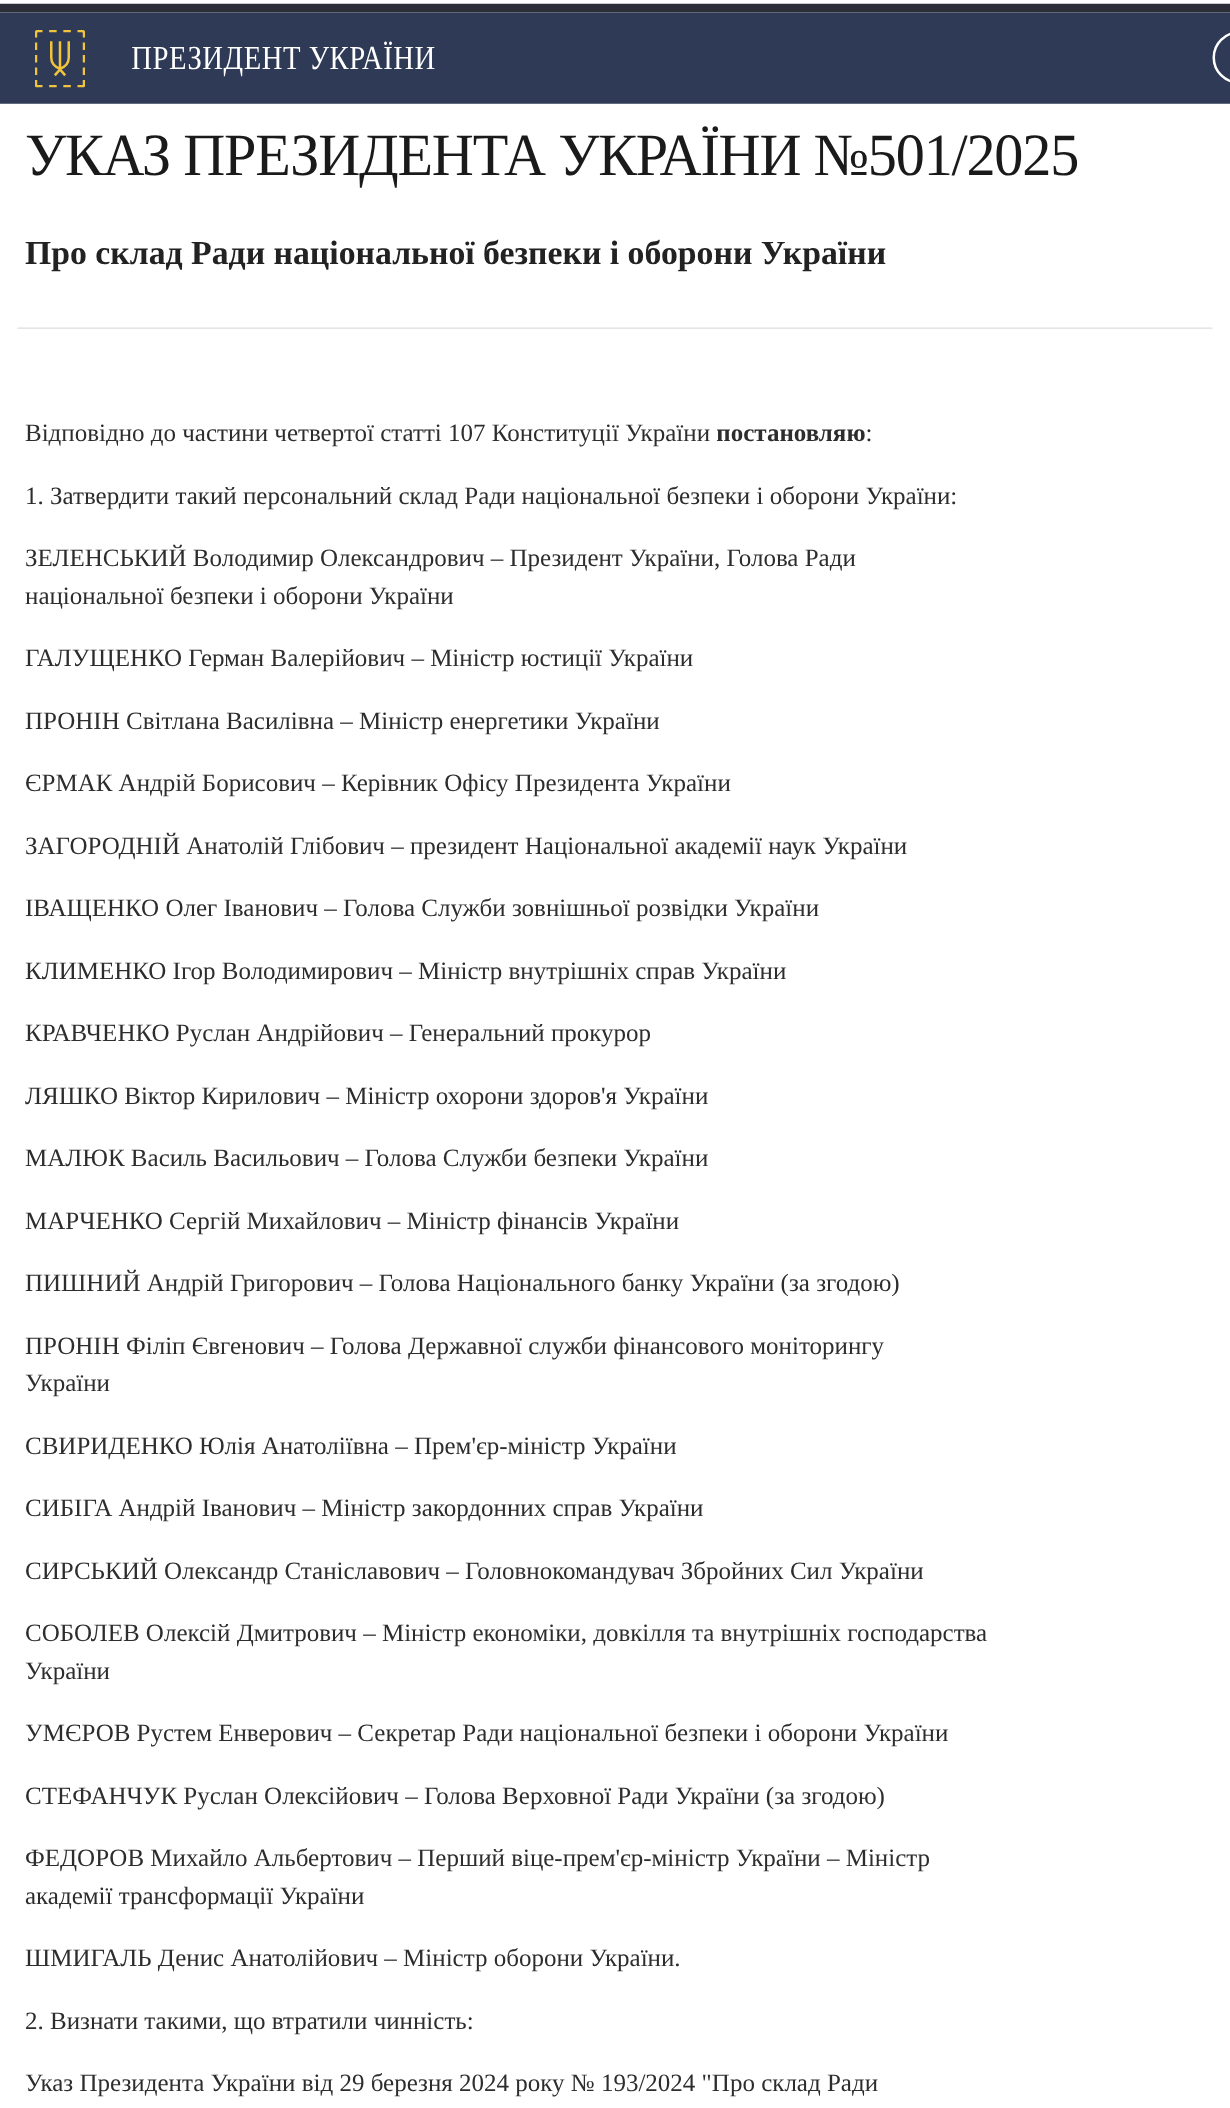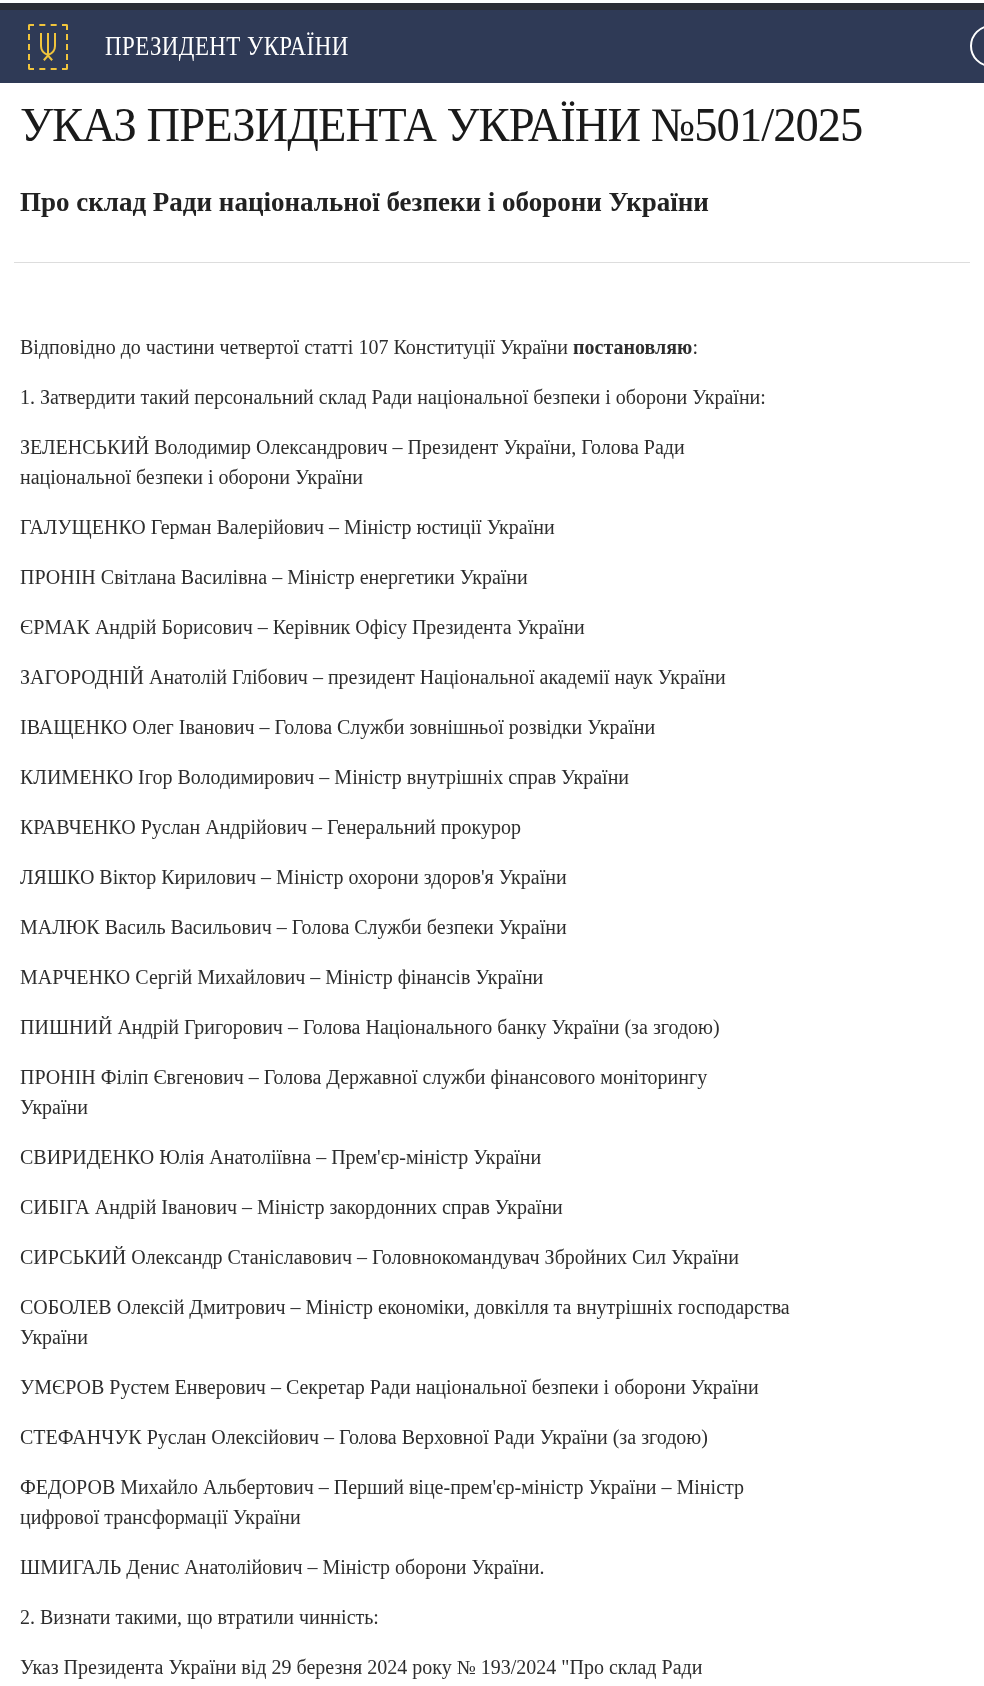--- a/index.html
+++ b/index.html
@@ -152,20 +152,20 @@
     <p>ПРОНІН Філіп Євгенович –  Голова Державної служби фінансового моніторингу
 України</p>
     <p>СВИРИДЕНКО Юлія Анатоліївна – Прем'єр-міністр України</p>
     <p>СИБІГА Андрій Іванович – Міністр закордонних справ України</p>
     <p>СИРСЬКИЙ Олександр Станіславович – Головнокомандувач Збройних Сил України</p>
     <p>СОБОЛЕВ Олексій Дмитрович – Міністр економіки, довкілля та внутрішніх господарства
 України</p>
     <p>УМЄРОВ Рустем Енверович – Секретар Ради національної безпеки і оборони України</p>
     <p>СТЕФАНЧУК Руслан Олексійович – Голова Верховної Ради України (за згодою)</p>
     <p>ФЕДОРОВ Михайло Альбертович – Перший віце-прем'єр-міністр України – Міністр
-цифрової трансформації України</p>
+академії трансформації України</p>
     <p>ШМИГАЛЬ Денис Анатолійович – Міністр оборони України.</p>
 
     <p>2. Визнати такими, що втратили чинність:</p>
     <p>Указ Президента України від 29 березня 2024 року № 193/2024 "Про склад Ради
 національної безпеки і оборони України";</p>
   </section>
 </main>
 
 </body></html>

